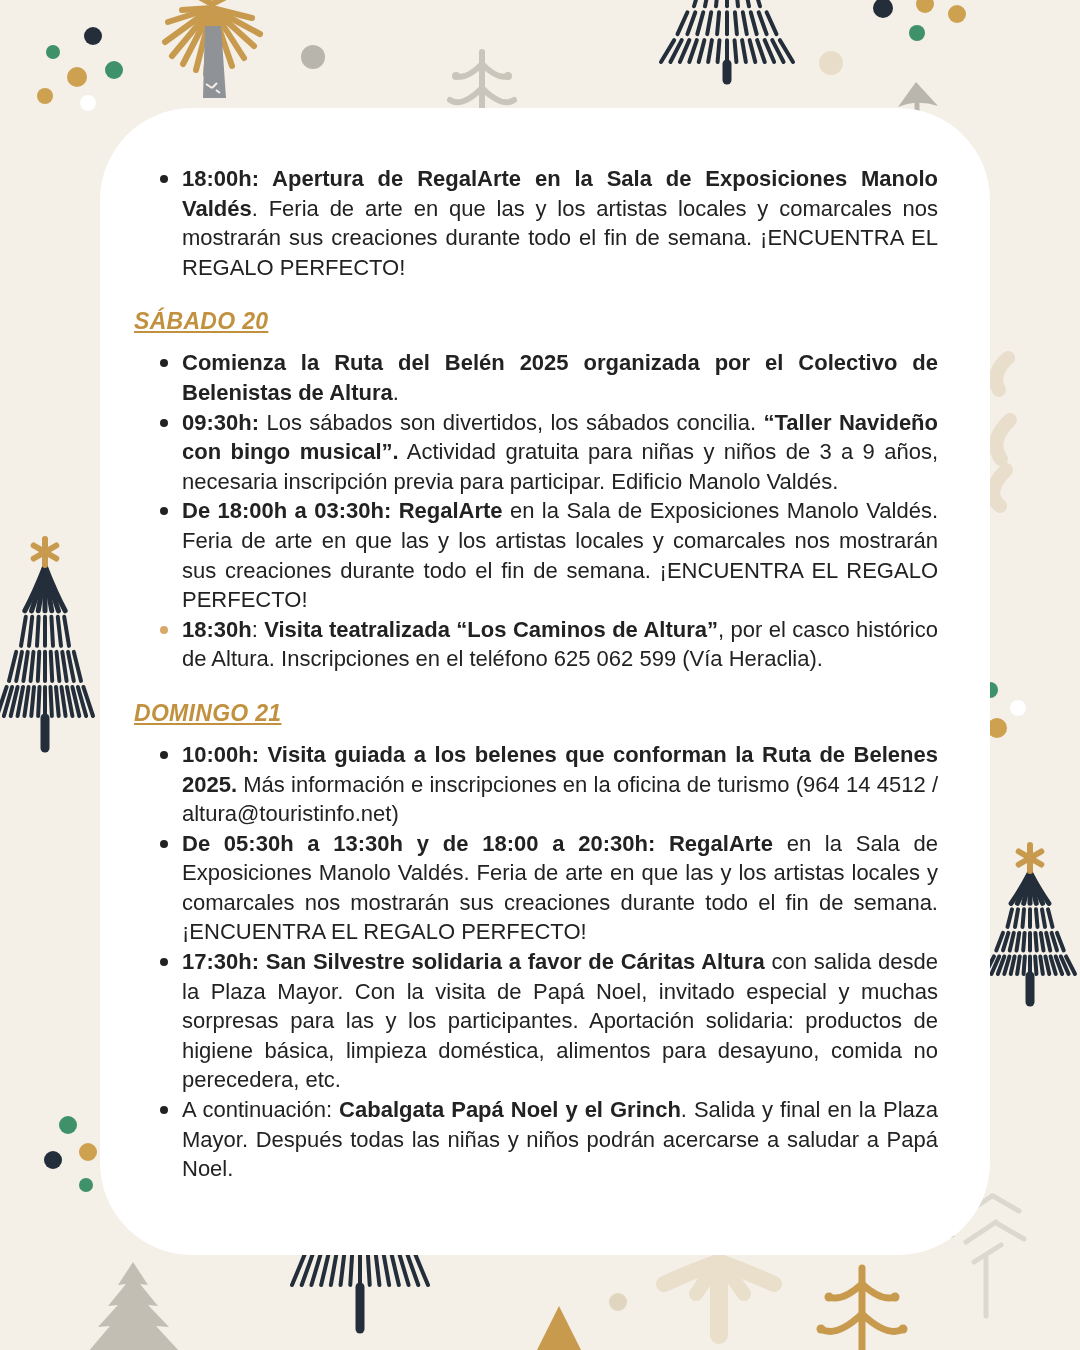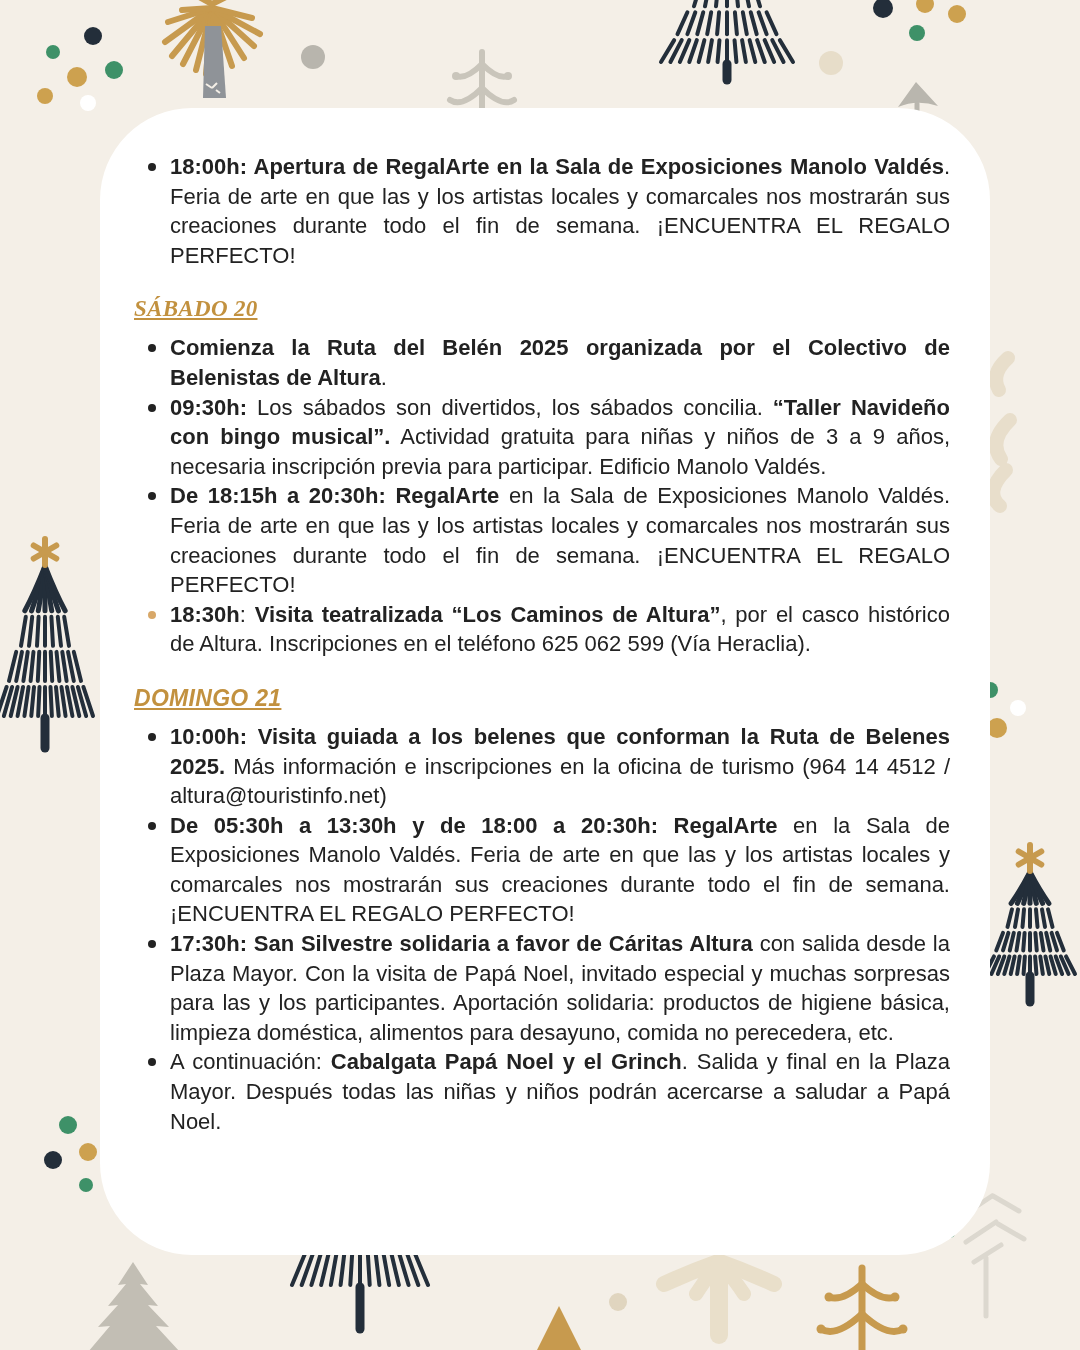--- a/index.html
+++ b/index.html
@@ -12,21 +12,21 @@
   .card{
     position:absolute;left:100px;top:108px;width:890px;height:1147px;
     background:#ffffff;border-radius:92px;z-index:1;
     padding:44px 40px 0 34px;box-sizing:border-box;
   }
   .heading{
     font-size:23px;font-weight:700;font-style:italic;
     text-decoration:underline;line-height:30px;
     margin:24px 0 9px 0;letter-spacing:.3px;
   }
-  section ul{list-style:none;margin:0;padding:0 0 0 14px;}
+  section ul{list-style:none;margin:12px;padding:0 0 0 14px;}
   section li{
     position:relative;padding-left:22px;
     font-size:22px;line-height:29.6px;color:#222222;
     text-align:justify;
   }
   section li .bullet{
     position:absolute;left:0;top:11px;width:8px;height:8px;border-radius:50%;
   }
   section li b{font-weight:700;}
 </style>
@@ -327,25 +327,25 @@
 </svg>
 
 <div class="card">
   <div>
       <section>
         <ul>
           <li><span class="bullet" style="background: rgb(34, 34, 34);"></span><b>18:00h: Apertura de RegalArte en la Sala de Exposiciones Manolo Valdés</b><span>. Feria de arte en que las y los artistas locales y comarcales nos mostrarán sus creaciones durante todo el fin de semana. ¡ENCUENTRA EL REGALO PERFECTO!</span></li>
         </ul>
       </section>
       <section>
-        <div class="heading" style="color: rgb(194, 145, 63); font-family: Liberation Serif, serif;">SÁBADO 20</div>
+        <div class="heading" style="color: rgb(194, 145, 63);">SÁBADO 20</div>
         <ul>
           <li><span class="bullet" style="background: rgb(34, 34, 34);"></span><b>Comienza la Ruta del Belén 2025 organizada por el Colectivo de Belenistas de Altura</b><span>.</span></li>
           <li><span class="bullet" style="background: rgb(34, 34, 34);"></span><b>09:30h:</b><span> Los sábados son divertidos, los sábados concilia. </span><b>“Taller Navideño con bingo musical”.</b><span> Actividad gratuita para niñas y niños de 3 a 9 años, necesaria inscripción previa para participar. Edificio Manolo Valdés.</span></li>
-          <li><span class="bullet" style="background: rgb(34, 34, 34);"></span><b>De 18:15h a 20:30h: RegalArte</b><span> en la Sala de Exposiciones Manolo Valdés. Feria de arte en que las y los artistas locales y comarcales nos mostrarán sus creaciones durante todo el fin de semana. ¡ENCUENTRA EL REGALO PERFECTO!</span></li>
+          <li><span class="bullet" style="background: rgb(34, 34, 34);"></span><b>De 18:00h a 03:30h: RegalArte</b><span> en la Sala de Exposiciones Manolo Valdés. Feria de arte en que las y los artistas locales y comarcales nos mostrarán sus creaciones durante todo el fin de semana. ¡ENCUENTRA EL REGALO PERFECTO!</span></li>
           <li><span class="bullet" style="background: rgb(216, 168, 105);"></span><b>18:30h</b><span>: </span><b>Visita teatralizada “Los Caminos de Altura”</b><span>, por el casco histórico de Altura. Inscripciones en el teléfono 625 062 599 (Vía Heraclia).</span></li>
         </ul>
       </section>
       <section>
         <div class="heading" style="color: rgb(194, 145, 63);">DOMINGO 21</div>
         <ul>
           <li><span class="bullet" style="background: rgb(34, 34, 34);"></span><b>10:00h: Visita guiada a los belenes que conforman la Ruta de Belenes 2025.</b><span> Más información e inscripciones en la oficina de turismo (964 14 4512 / altura@touristinfo.net)</span></li>
           <li><span class="bullet" style="background: rgb(34, 34, 34);"></span><b>De 05:30h a 13:30h y de 18:00 a 20:30h: RegalArte</b><span> en la Sala de Exposiciones Manolo Valdés. Feria de arte en que las y los artistas locales y comarcales nos mostrarán sus creaciones durante todo el fin de semana. ¡ENCUENTRA EL REGALO PERFECTO!</span></li>
           <li><span class="bullet" style="background: rgb(34, 34, 34);"></span><b>17:30h: San Silvestre solidaria a favor de Cáritas Altura</b><span> con salida desde la Plaza Mayor. Con la visita de Papá Noel, invitado especial y muchas sorpresas para las y los participantes. Aportación solidaria: productos de higiene básica, limpieza doméstica, alimentos para desayuno, comida no perecedera, etc.</span></li>
           <li><span class="bullet" style="background: rgb(34, 34, 34);"></span><span>A continuación: </span><b>Cabalgata Papá Noel y el Grinch</b><span>. Salida y final en la Plaza Mayor. Después todas las niñas y niños podrán acercarse a saludar a Papá Noel.</span></li>

